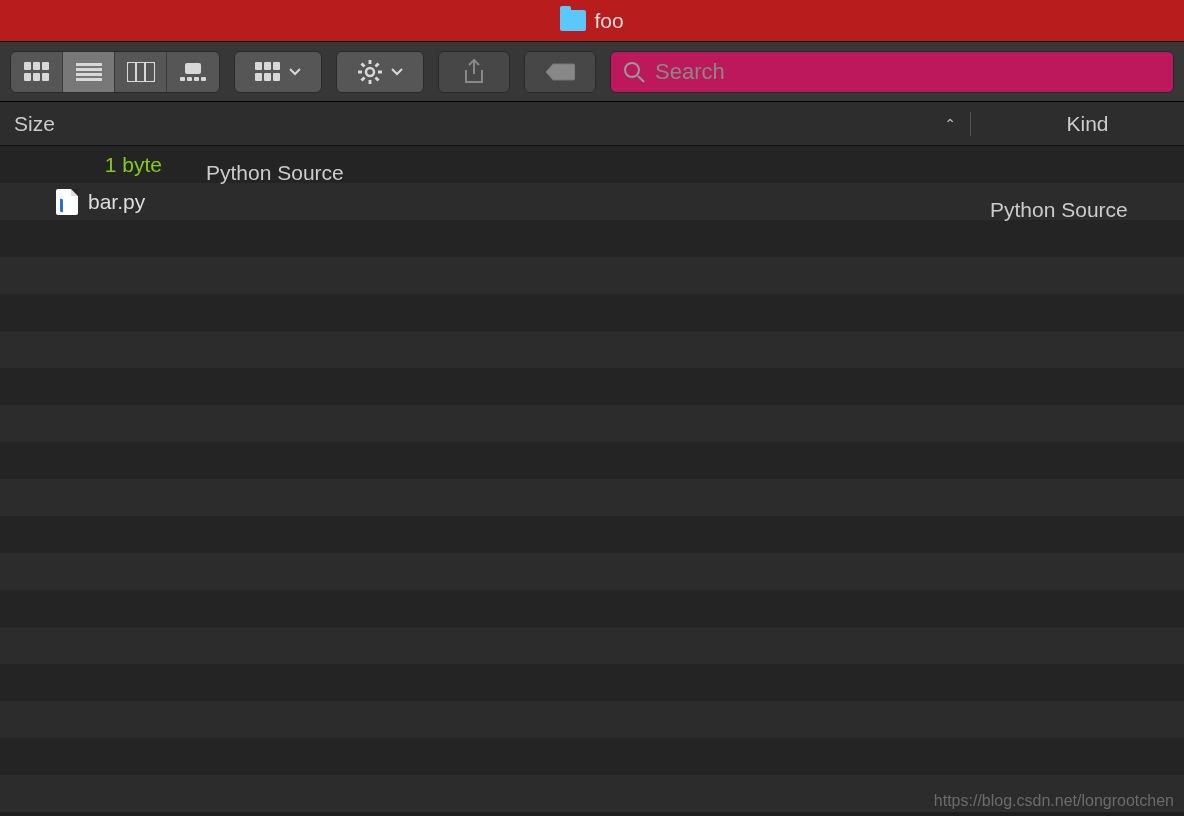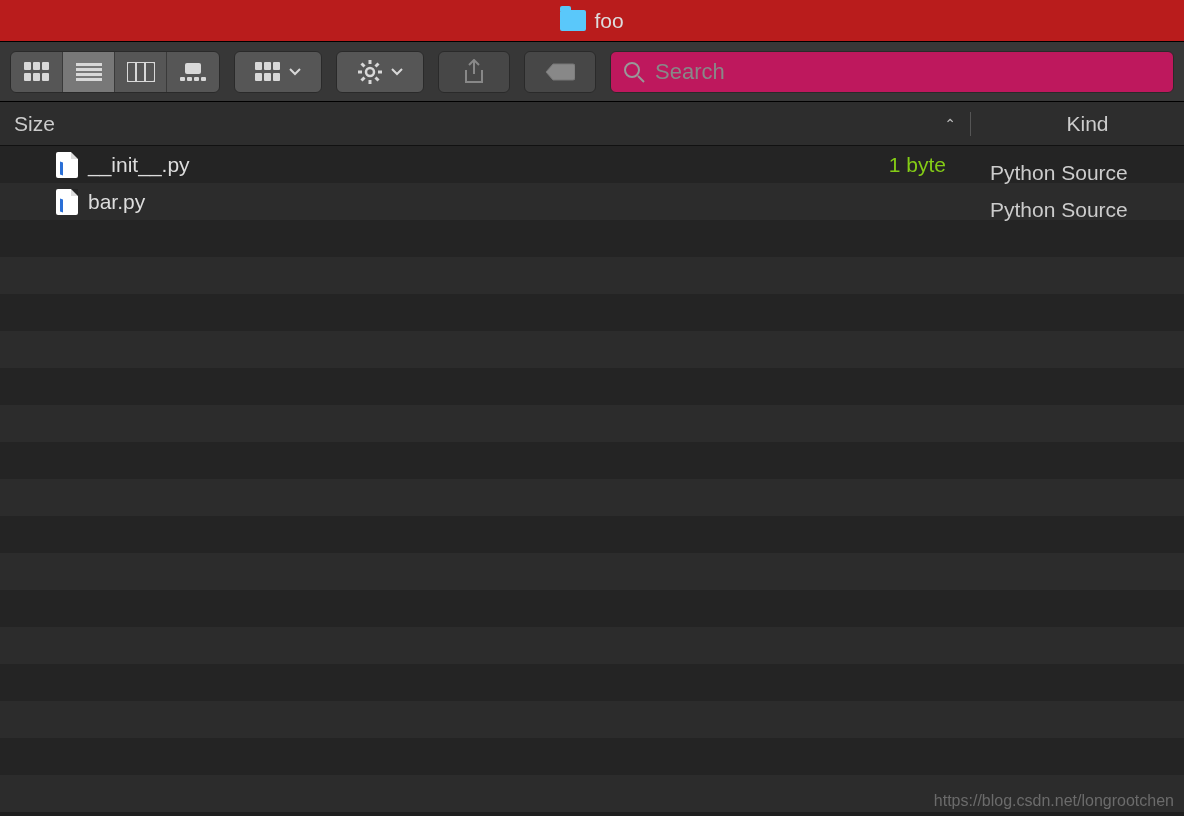--- a/index.html
+++ b/index.html
@@ -266,24 +266,20 @@
 <div class="colhead">
   <div class="col-name">
     <span>Size</span>
     <span class="sort-caret">⌃</span>
   </div>
   <div class="col-kind"><span>Kind</span></div>
 </div>
 
 <div class="filelist">
   <div class="row">
-    <div class="c-name">
-        <span class="file-ico"></span>
-        <span>__init__.py</span>
-      </div>
     <div class="c-size">1 byte</div>
     <div class="c-kind">Python Source</div>
   </div>
   <div class="row">
     <div class="c-name">
         <span class="file-ico"></span>
         <span>bar.py</span>
       </div>
     <div class="c-kind">Python Source</div>
   </div>

